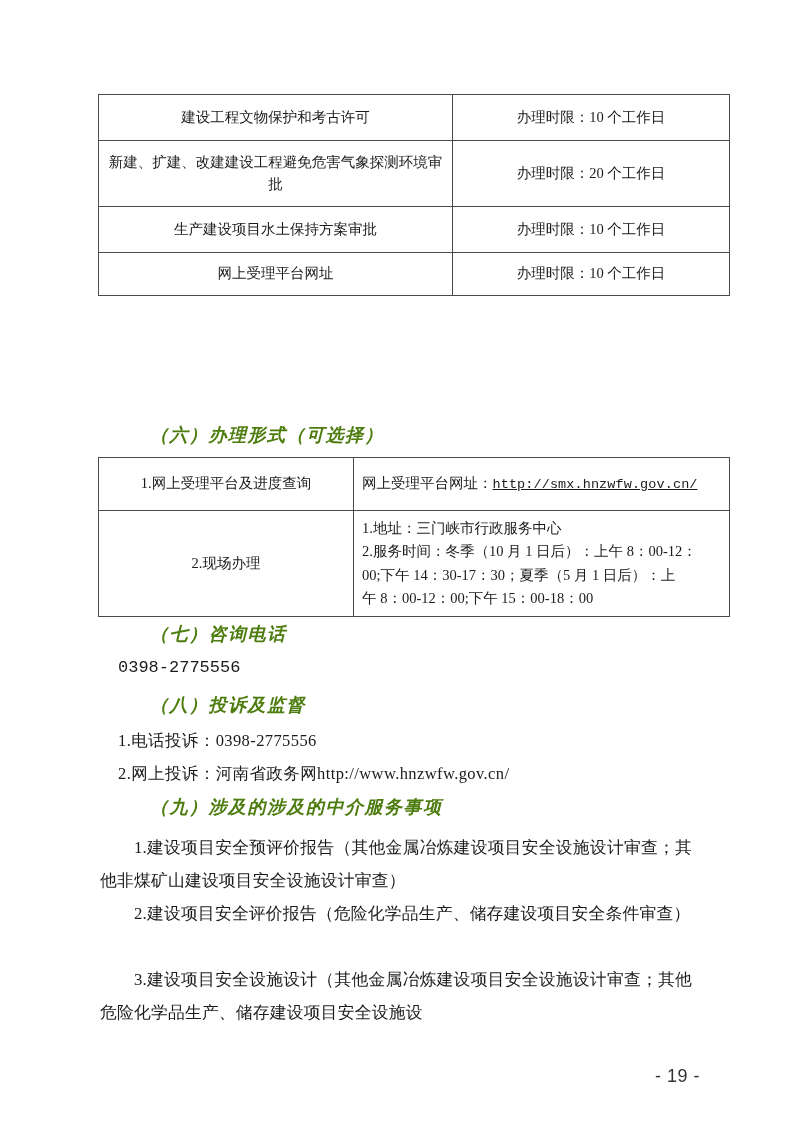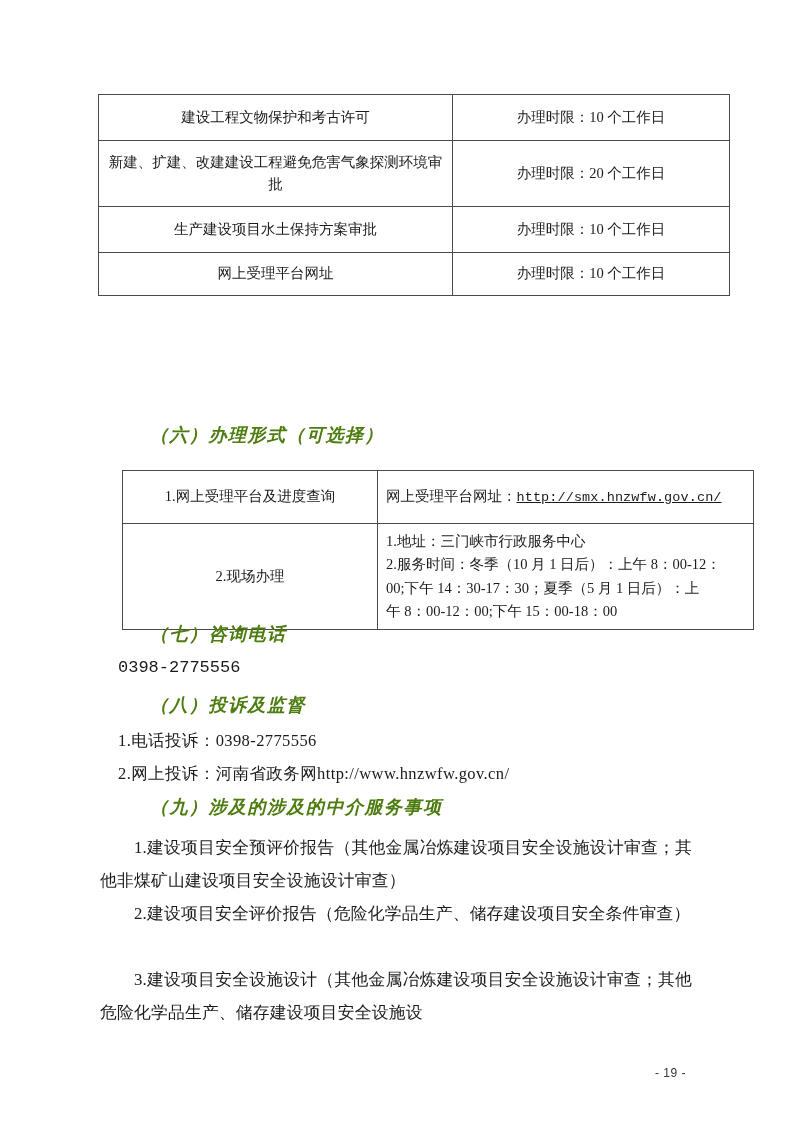--- a/index.html
+++ b/index.html
@@ -54,23 +54,22 @@
   }
   #table-deadlines tr.r1 td { height: 37px; }
   #table-deadlines tr.r2 td { height: 57px; }
   #table-deadlines tr.r3 td { height: 57px; }
   #table-deadlines tr.r4 td { height: 37px; }
   #table-deadlines tr.r5 td { height: 34px; }
   #table-deadlines tr.r6 td { height: 34px; }
 
   #table-channels {
     left: 98px;
-    top: 470px;
+    top: 457px;
     width: 597px;
-    margin-left: 24px;
   }
   #table-channels td.label-cell {
     width: 238px;
     text-align: center;
     white-space: nowrap;
   }
   #table-channels td.value-cell {
     width: 359px;
     text-align: left;
     line-height: 1.62;
@@ -125,21 +124,21 @@
     font-family: "Liberation Mono", "DejaVu Sans Mono", monospace;
     font-size: 15px;
     letter-spacing: 0;
   }
 
   
   #page-number {
     position: absolute;
     left: 655px;
     top: 1066px;
-    font-size: 12px;
+    font-size: 18px;
     font-family: "Liberation Sans", sans-serif;
     color: #333;
     letter-spacing: 0.5px;
   }
 </style>
 </head>
 <body>
 
 <div class="page">
 

